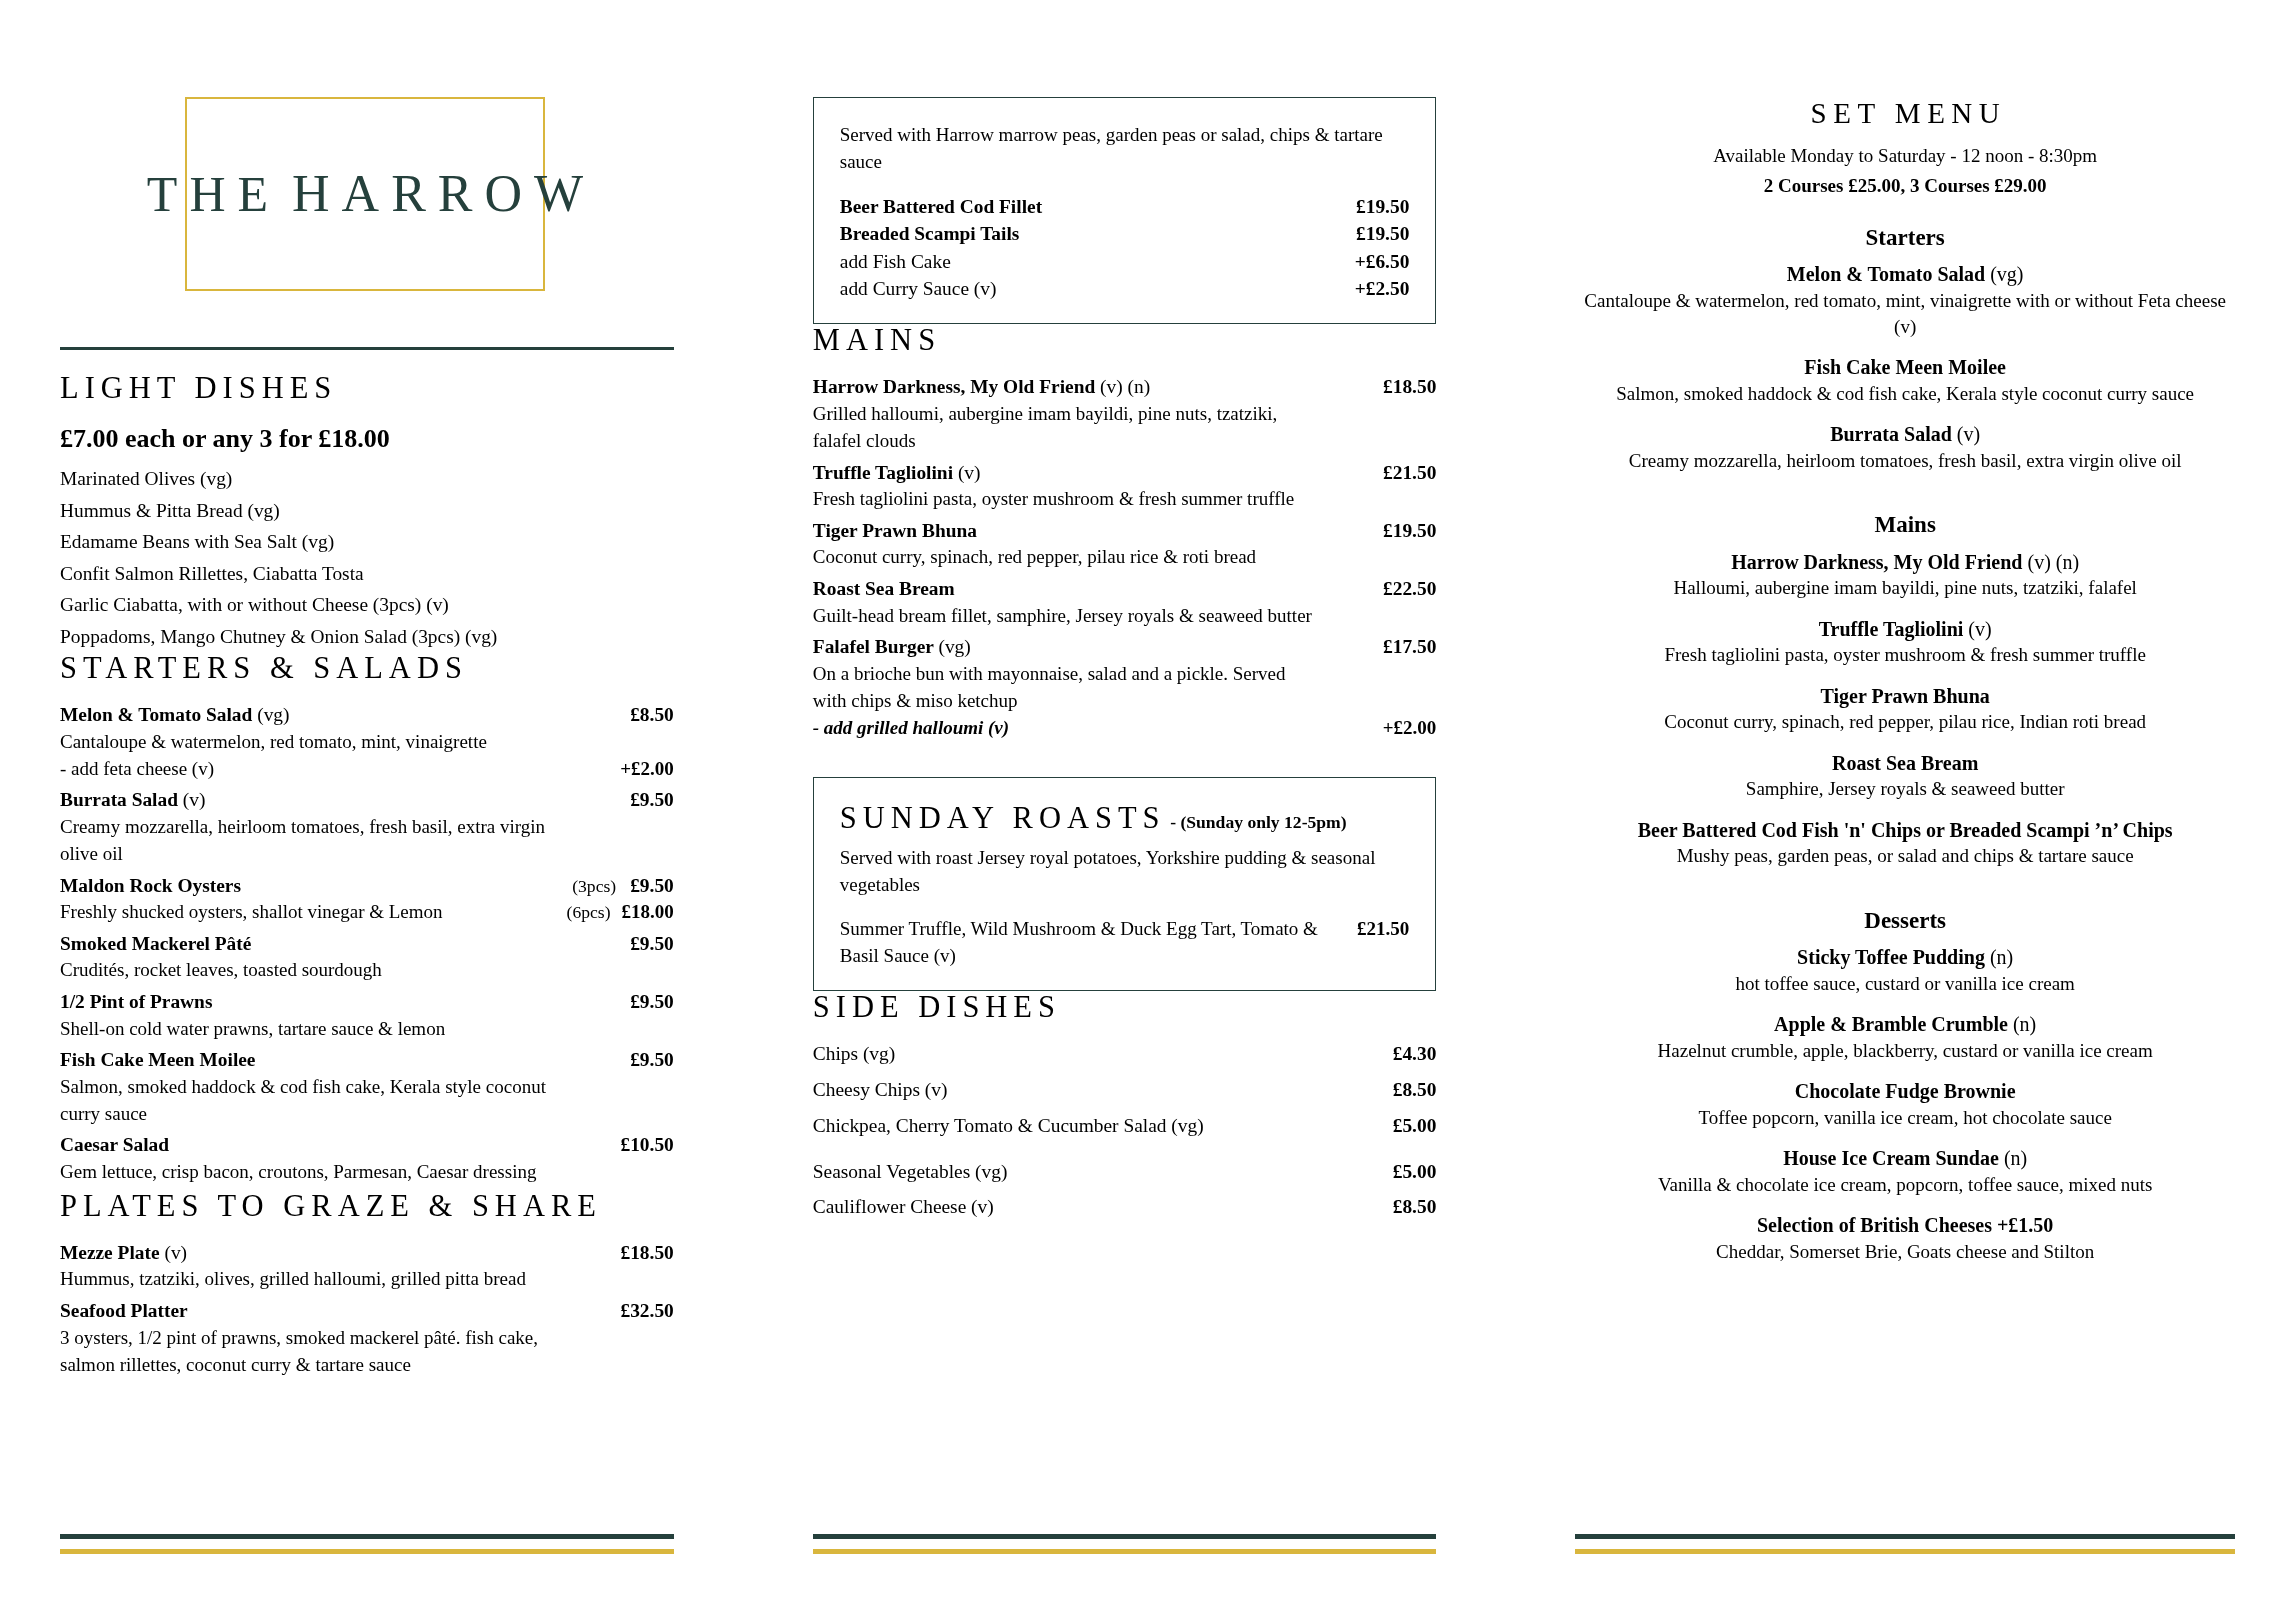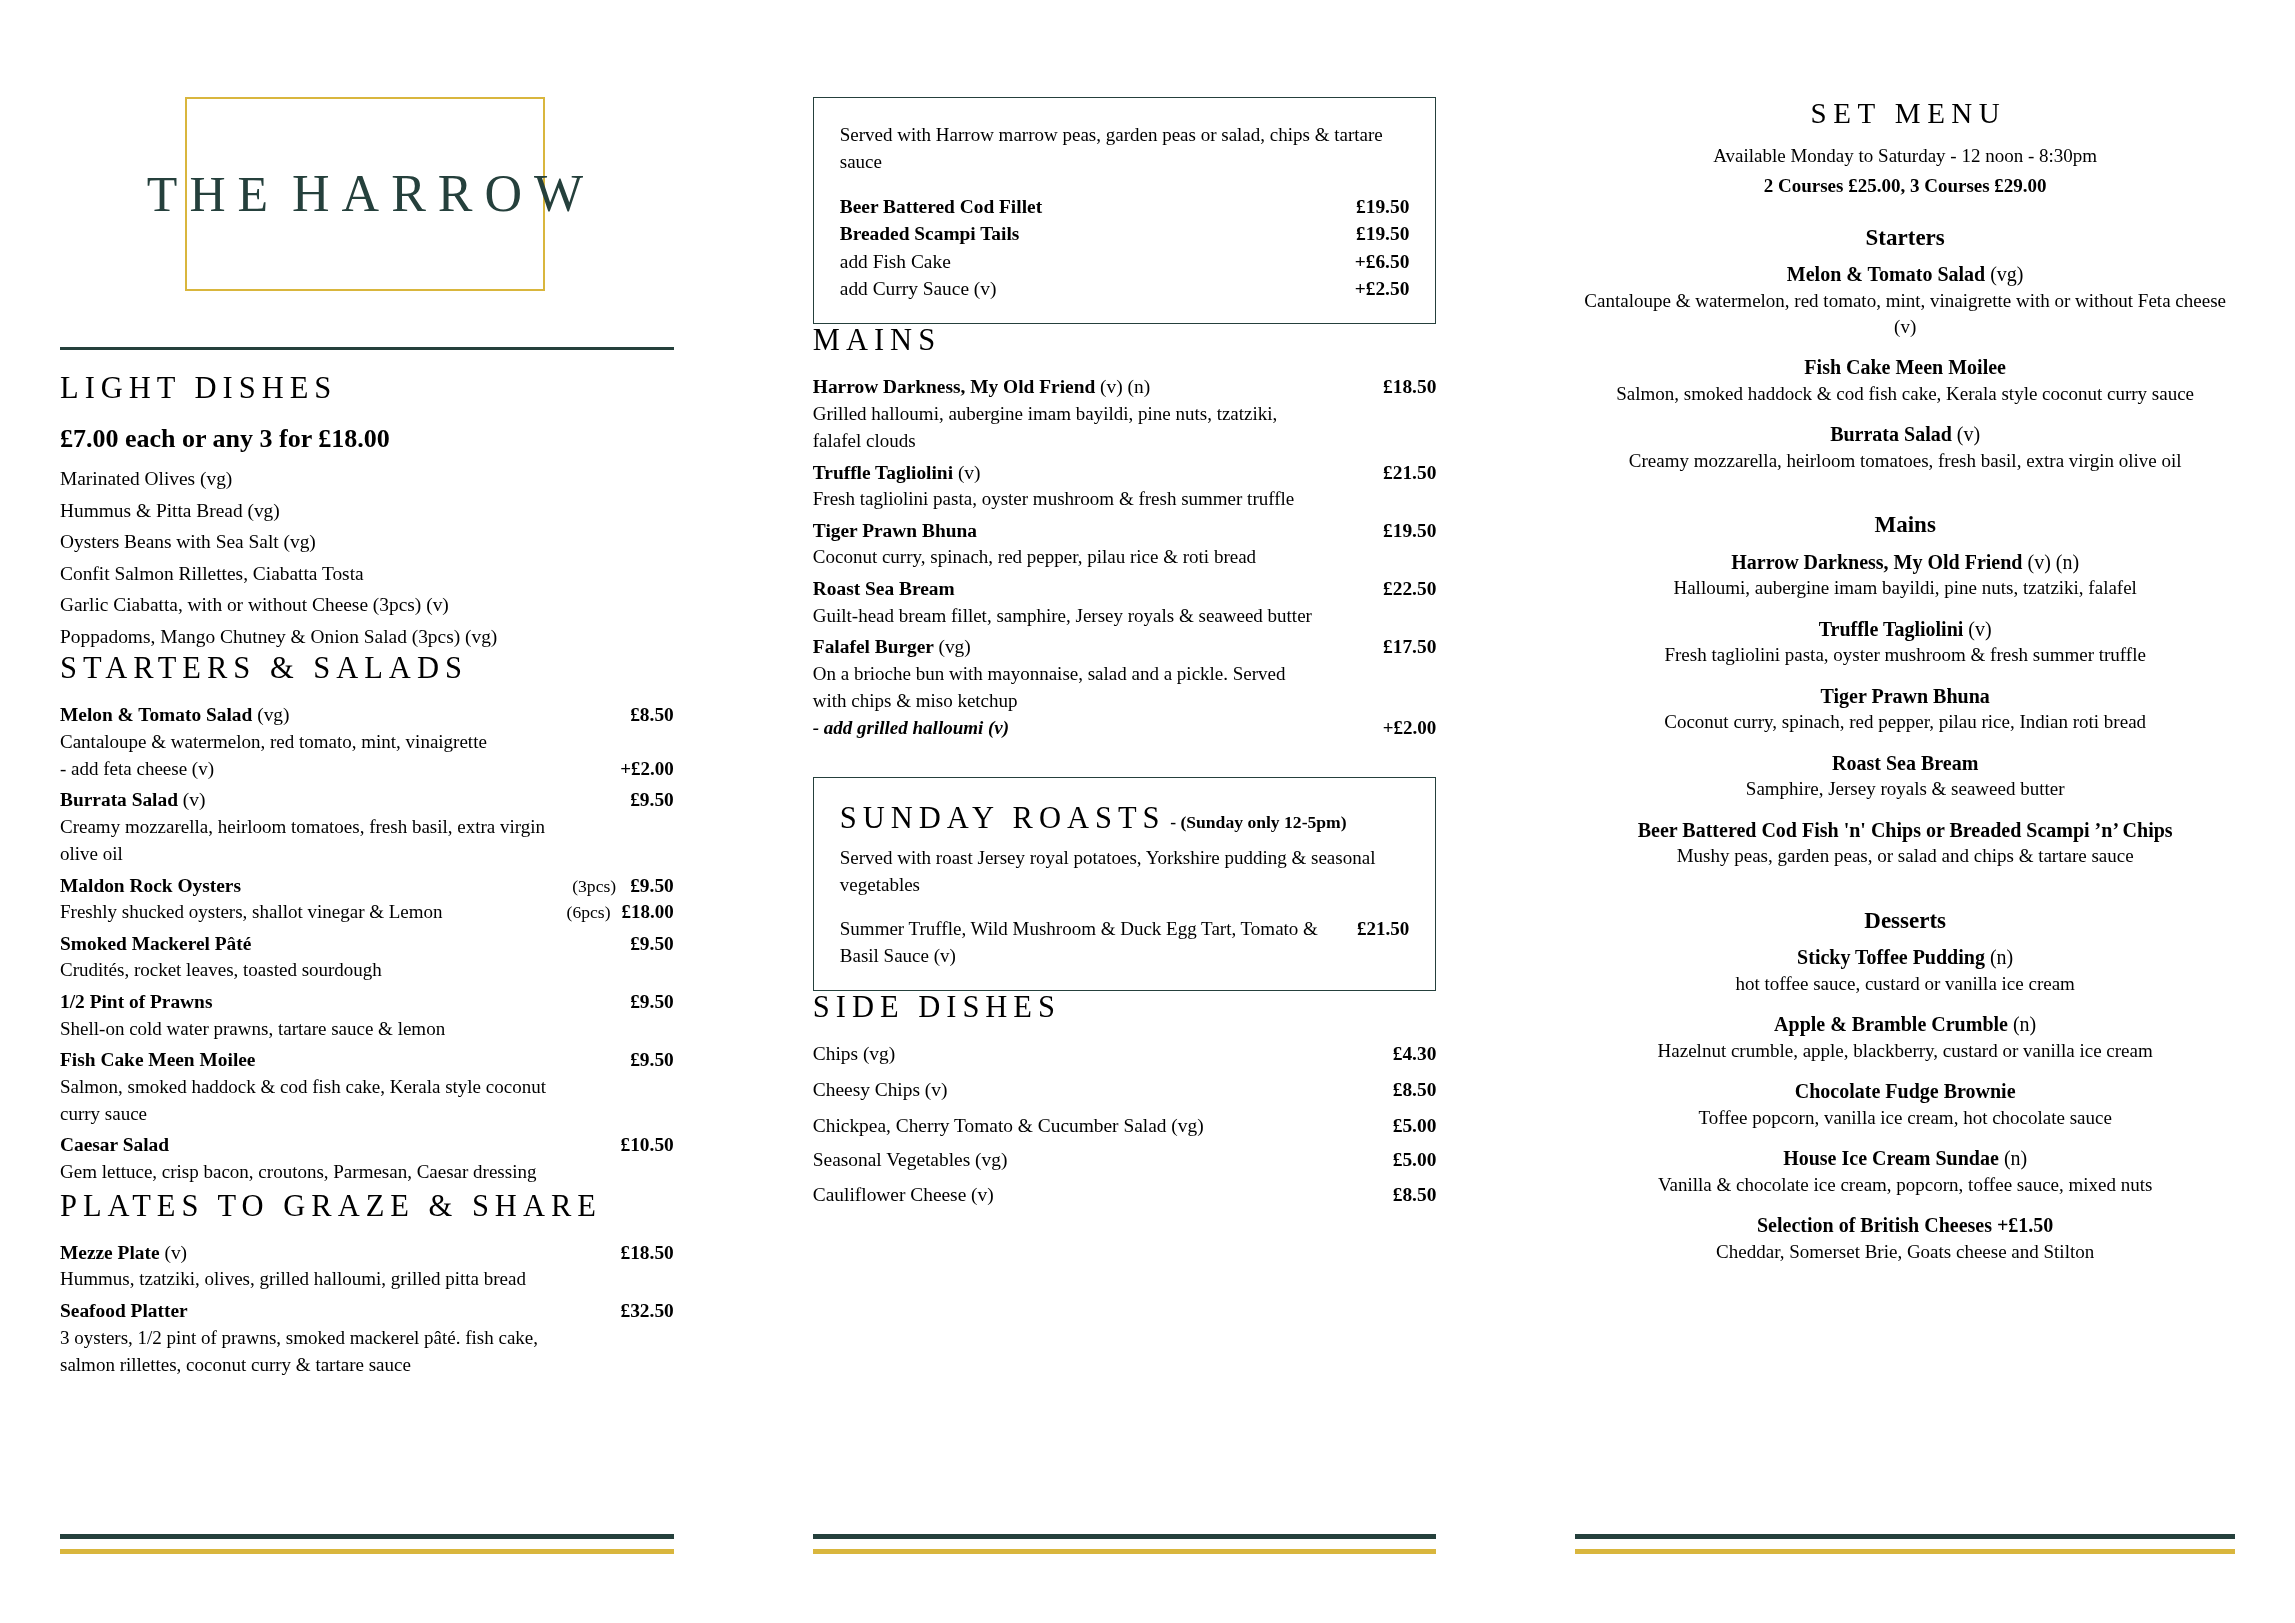--- a/index.html
+++ b/index.html
@@ -128,21 +128,21 @@
       <div class="logo-line l2">HARROW</div>
     </div>
 
     <div class="rule-green divider-top"></div>
 
     <h2 class="section-head">LIGHT DISHES</h2>
     <div class="lead">£7.00 each or any 3 for £18.00</div>
     <ul class="simple-list">
       <li>Marinated Olives (vg)</li>
       <li>Hummus &amp; Pitta Bread (vg)</li>
-      <li>Oysters Beans with Sea Salt (vg)</li>
+      <li>Edamame Beans with Sea Salt (vg)</li>
       <li>Confit Salmon Rillettes, Ciabatta Tosta</li>
       <li>Garlic Ciabatta, with or without Cheese (3pcs) (v)</li>
       <li>Poppadoms, Mango Chutney &amp; Onion Salad (3pcs) (vg)</li>
     </ul>
 
     <h2 class="section-head section-gap">STARTERS &amp; SALADS</h2>
 
     <div class="item">
       <div class="row">
           <span class="nm"><span>Melon &amp; Tomato Salad</span> <span class="tag">(vg)</span></span>
@@ -344,21 +344,21 @@
 
     <h2 class="section-head section-gap">SIDE DISHES</h2>
     <div class="row plain-row" style="margin-bottom:8.3px">
         <span class="nm">Chips (vg)</span>
         <span class="pr">£4.30</span>
       </div>
     <div class="row plain-row" style="margin-bottom:8.3px">
         <span class="nm">Cheesy Chips (v)</span>
         <span class="pr">£8.50</span>
       </div>
-    <div class="row plain-row" style="margin-bottom:6px">
+    <div class="row plain-row" style="margin-bottom:18px">
         <span class="nm">Chickpea, Cherry Tomato &amp; Cucumber Salad (vg)</span>
         <span class="pr">£5.00</span>
       </div>
     <div class="row plain-row" style="margin-bottom:8.3px">
         <span class="nm">Seasonal Vegetables (vg)</span>
         <span class="pr">£5.00</span>
       </div>
     <div class="row plain-row" style="margin-bottom:8.3px">
         <span class="nm">Cauliflower Cheese (v)</span>
         <span class="pr">£8.50</span>

